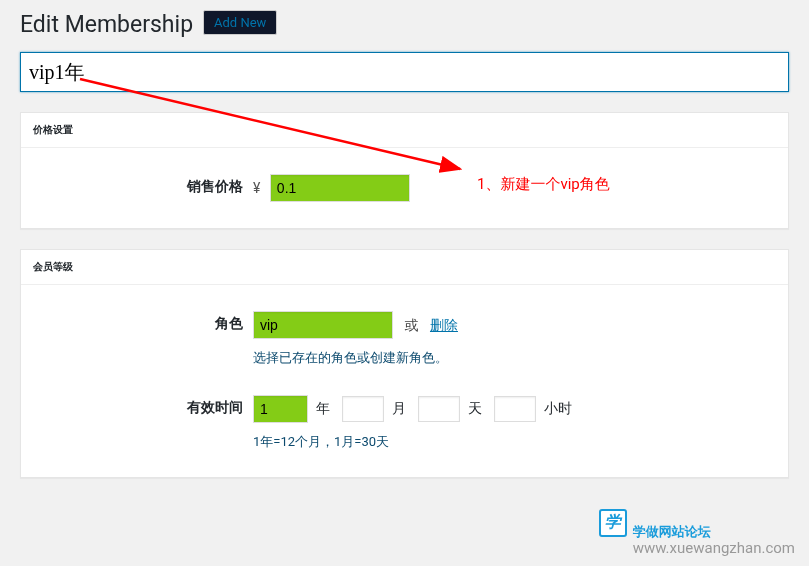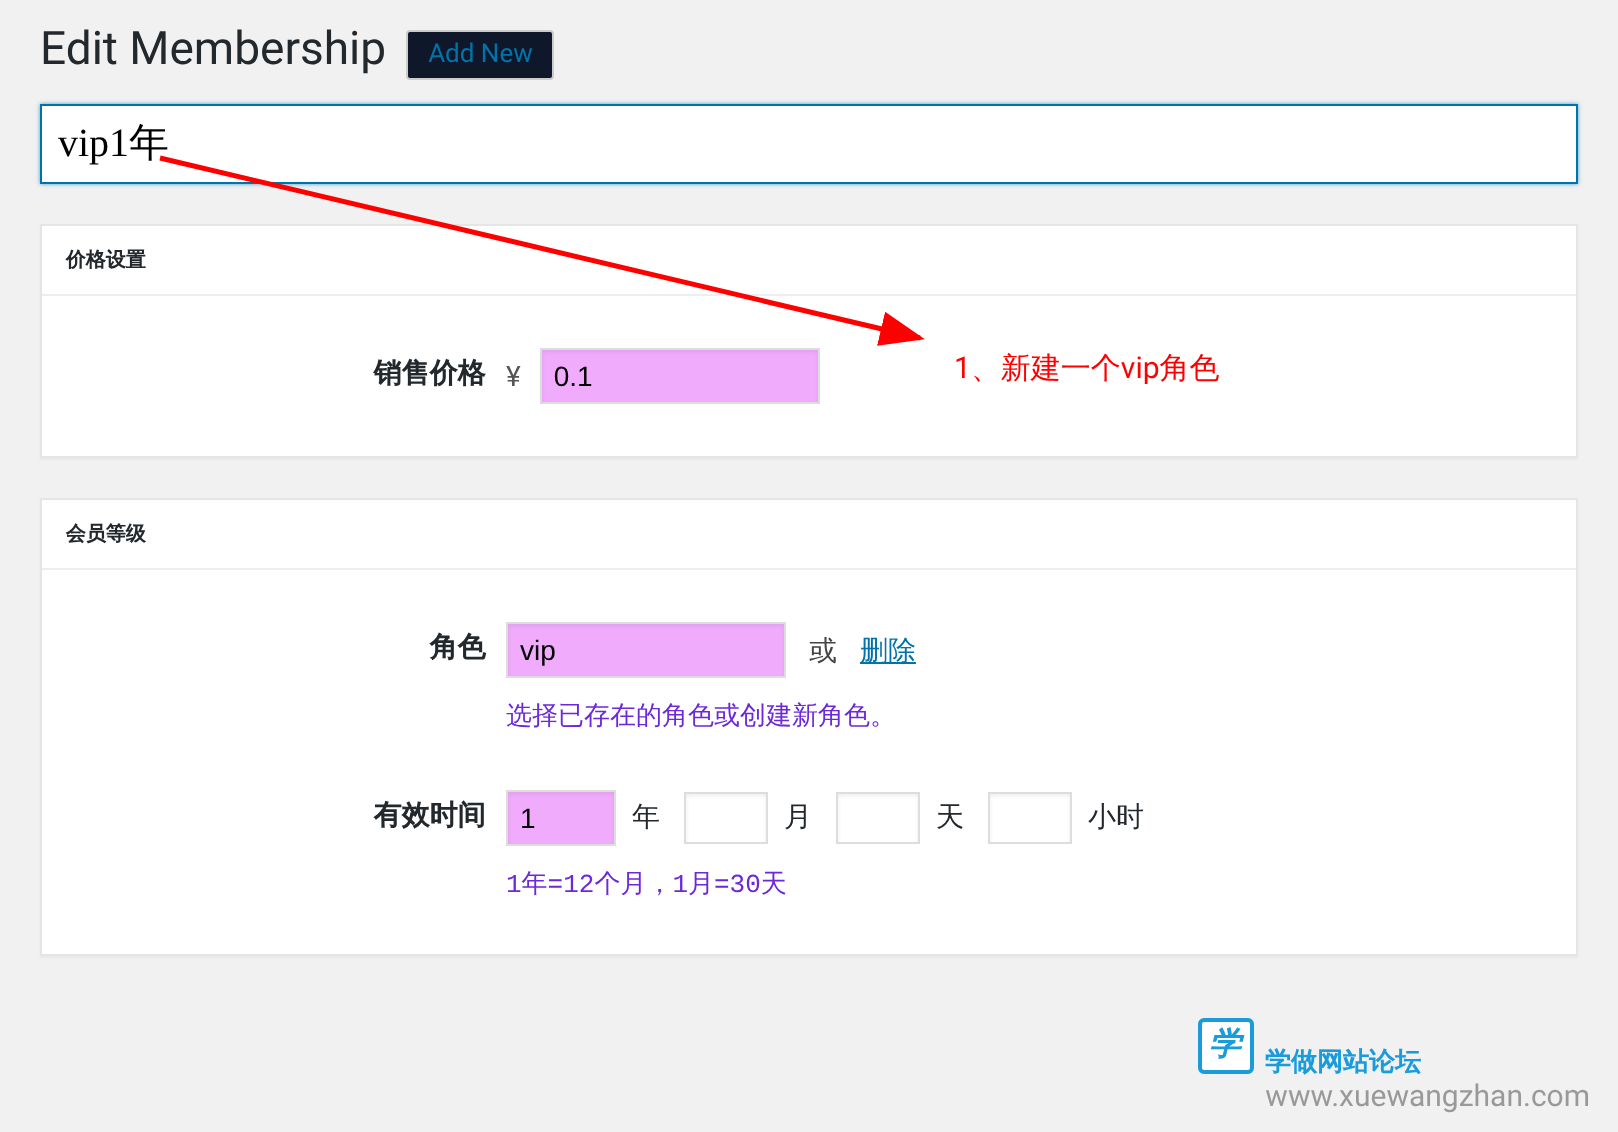--- a/index.html
+++ b/index.html
@@ -15,21 +15,21 @@
       width: 809px;
       height: 566px;
       position: relative;
       overflow: hidden;
     }
     .wrap {
       padding: 10px 20px 0 20px;
     }
     .page-header {
       display: flex;
-      align-items: flex-end;
+      align-items: flex-start;
       gap: 10px;
       margin-bottom: 12px;
     }
     h1.page-title {
       font-size: 23px;
       font-weight: 400;
       color: #23282d;
       line-height: 1.3;
     }
     .page-title-action {
@@ -88,21 +88,21 @@
     .form-table td {
       padding: 14px 0;
       vertical-align: top;
       font-size: 14px;
       color: #23282d;
     }
     .regular-text, .small-text {
       padding: 4px 6px;
       border: 1px solid #ddd;
       box-shadow: inset 0 1px 2px rgba(0,0,0,.07);
-      background: #f0abfc;
+      background: #84cc16;
       font-size: 14px;
       line-height: 1.3;
     }
     .regular-text { width: 140px; }
     .small-text { width: 55px; }
     .tiny-text { width: 42px; padding:4px 6px; border:1px solid #ddd; box-shadow: inset 0 1px 2px rgba(0,0,0,.07); font-size:14px; background:#fff;}
     .currency {
       color: #555;
       margin-right: 6px;
       font-size: 14px;
@@ -115,23 +115,22 @@
     }
     .delete-link {
       color: #0073aa;
       text-decoration: underline;
       cursor: pointer;
       font-size: 14px;
     }
     .description {
       display: block;
       margin-top: 10px;
-      color: #6d28d9;
+      color: #0c4a6e;
       font-size: 13px;
-      font-family: Liberation Mono, monospace;
     }
     .time-row {
       display: flex;
       align-items: center;
       gap: 4px;
       flex-wrap: wrap;
     }
     .time-label {
       margin: 0 8px 0 4px;
       font-size: 14px;

